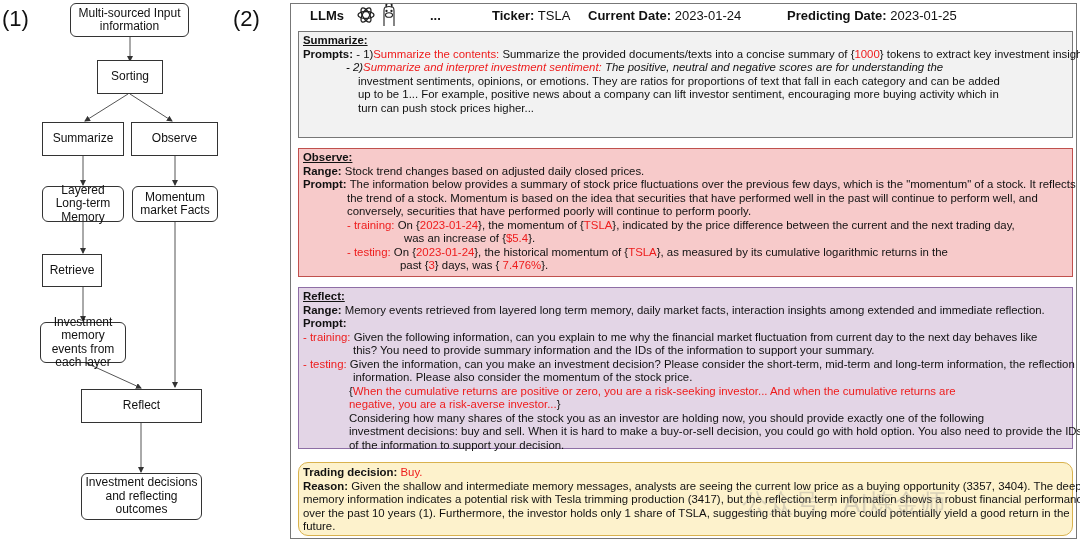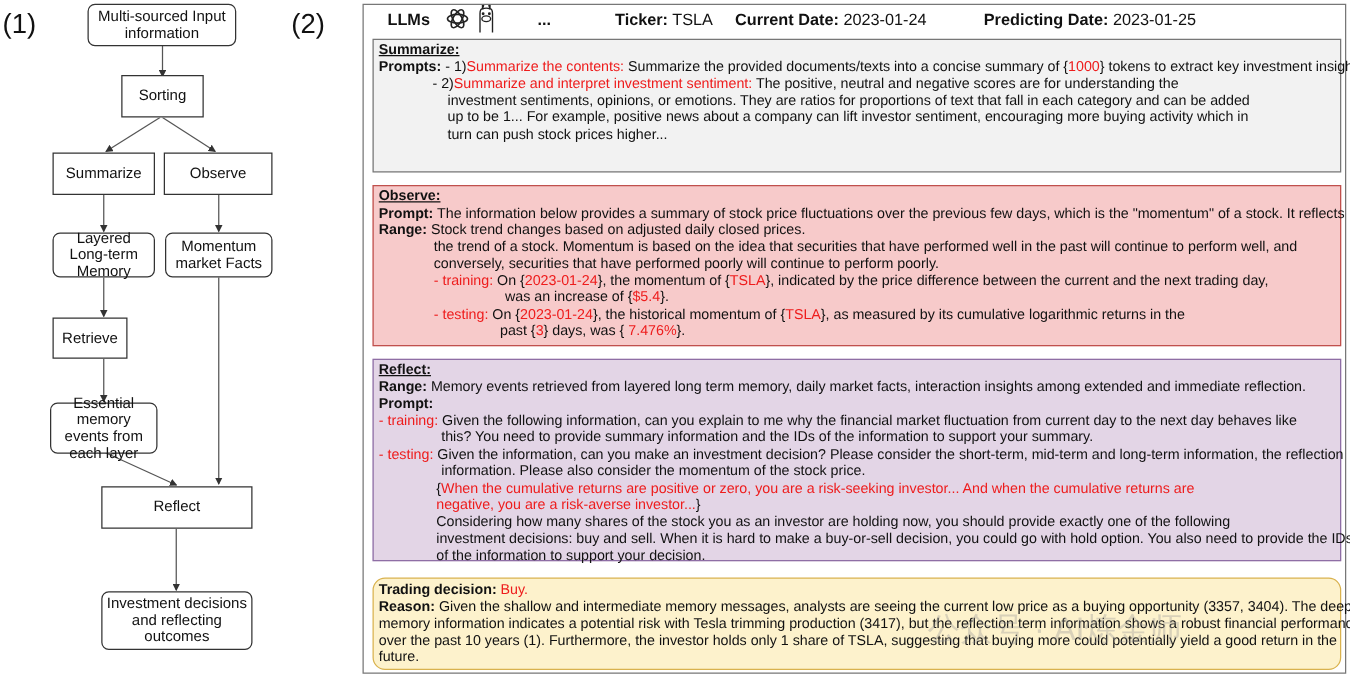--- a/index.html
+++ b/index.html
@@ -19,21 +19,21 @@
   .header span { position:absolute; top:0; }
   .b { font-weight:bold; }
   .sec { position:absolute; box-sizing:border-box; font-size:11.4px; line-height:13.5px; padding:2px 4px; }
   .sec-sum { left:298px; top:31px; width:775px; height:107px; background:#f2f2f2; border:1.5px solid #777; }
   .sec-obs { left:298px; top:148px; width:775px; height:129px; background:#f7caca; border:1.5px solid #c0504d; }
   .sec-ref { left:298px; top:287px; width:775px; height:162px; background:#e3d5e6; border:1.5px solid #8e6ea5; }
   .sec-dec { left:298px; top:462px; width:775px; height:74px; background:#fdf2cc; border:1.5px solid #d9b24e; border-radius:10px; }
   .title { font-weight:bold; text-decoration:underline; }
   .red { color:#ee1c1c;margin-top:37px; }
   .line { white-space:nowrap; }
-  .ind1 { padding-left:43px; }
+  .ind1 { padding-left:43px;font-style:italic; }
   .ind2 { padding-left:55px; }
   .ind3 { padding-left:97px; }
   .ind4 { padding-left:101px; }
   .ind5 { padding-left:44px; }
   .ind6 { padding-left:50px; }
   .icon { position:absolute; }
   .watermark { position:absolute; left:742px; top:486px; font-size:26px; color:rgba(150,150,150,0.35); white-space:nowrap; pointer-events:none; }
 </style>
 </head>
 <body>
@@ -61,21 +61,21 @@
   </g>
 </svg>
 
 <div class="fc-box round" style="left:70px;top:3px;width:119px;height:34px;">Multi-sourced Input information</div>
 <div class="fc-box" style="left:97px;top:60px;width:66px;height:34px;font-size:12px;">Sorting</div>
 <div class="fc-box" style="left:42px;top:122px;width:82px;height:34px;font-size:12px;">Summarize</div>
 <div class="fc-box" style="left:131px;top:122px;width:87px;height:34px;font-size:12px;">Observe</div>
 <div class="fc-box round" style="left:42px;top:186px;width:82px;height:36px;padding:0 2px;">Layered Long-term Memory</div>
 <div class="fc-box round" style="left:132px;top:186px;width:86px;height:36px;padding:0 1px;">Momentum market Facts</div>
 <div class="fc-box" style="left:42px;top:254px;width:60px;height:33px;font-size:12px;">Retrieve</div>
-<div class="fc-box round" style="left:40px;top:322px;width:86px;height:41px;padding:0 2px;">Essential memory events from each layer</div>
+<div class="fc-box round" style="left:40px;top:322px;width:86px;height:41px;padding:0 2px;">Investment memory events from each layer</div>
 <div class="fc-box" style="left:81px;top:389px;width:121px;height:34px;font-size:12px;">Reflect</div>
 <div class="fc-box round" style="left:81px;top:473px;width:121px;height:47px;">Investment decisions and reflecting outcomes</div>
 
 <div class="outer"></div>
 
 <div class="header">
   <span class="b" style="left:0;">LLMs</span>
   <svg class="icon" style="left:46px;top:-3px;" width="20" height="20" viewBox="0 0 20 20">
     <g fill="none" stroke="#222" stroke-width="1.3">
       <ellipse cx="10" cy="10" rx="8" ry="3.5" transform="rotate(0 10 10)"></ellipse>
@@ -103,22 +103,22 @@
   <div class="line title">Summarize:</div>
   <div class="line"><span class="b">Prompts:</span> <span>- 1)</span><span class="red">Summarize the contents:</span> <span>Summarize the provided documents/texts into a concise summary of {</span><span class="red">1000</span><span>} tokens to extract key investment insights.</span></div>
   <div class="line ind1"><span>- 2)</span><span class="red">Summarize and interpret investment sentiment:</span> <span>The positive, neutral and negative scores are for understanding the</span></div>
   <div class="line ind2">investment sentiments, opinions, or emotions. They are ratios for proportions of text that fall in each category and can be added</div>
   <div class="line ind2">up to be 1... For example, positive news about a company can lift investor sentiment, encouraging more buying activity which in</div>
   <div class="line ind2">turn can push stock prices higher...</div>
 </div>
 
 <div class="sec sec-obs">
   <div class="line title">Observe:</div>
+  <div class="line"><span class="b">Range:</span> <span>Stock trend changes based on adjusted daily closed prices.</span></div>
   <div class="line"><span class="b">Prompt:</span> <span>The information below provides a summary of stock price fluctuations over the previous few days, which is the "momentum" of a stock. It reflects</span></div>
-  <div class="line"><span class="b">Range:</span> <span>Stock trend changes based on adjusted daily closed prices.</span></div>
   <div class="line ind5">the trend of a stock. Momentum is based on the idea that securities that have performed well in the past will continue to perform well, and</div>
   <div class="line ind5">conversely, securities that have performed poorly will continue to perform poorly.</div>
   <div class="line ind5"><span class="red">- training:</span> <span>On {</span><span class="red">2023-01-24</span><span>}, the momentum of {</span><span class="red">TSLA</span><span>}, indicated by the price difference between the current and the next trading day,</span></div>
   <div class="line ind4"><span>was an increase of {</span><span class="red">$5.4</span><span>}.</span></div>
   <div class="line ind5"><span class="red">- testing:</span> <span>On {</span><span class="red">2023-01-24</span><span>}, the historical momentum of {</span><span class="red">TSLA</span><span>}, as measured by its cumulative logarithmic returns in the</span></div>
   <div class="line ind3"><span>past {</span><span class="red">3</span><span>} days, was {</span><span class="red"> 7.476%</span><span>}.</span></div>
 </div>
 
 <div class="sec sec-ref">
   <div class="line title">Reflect:</div>

